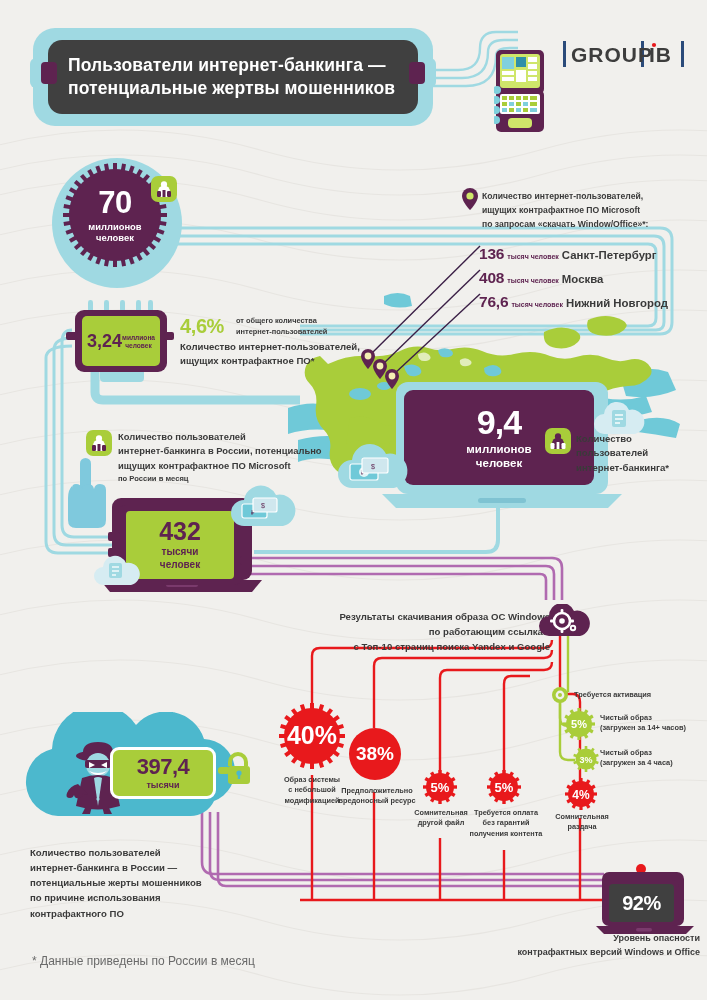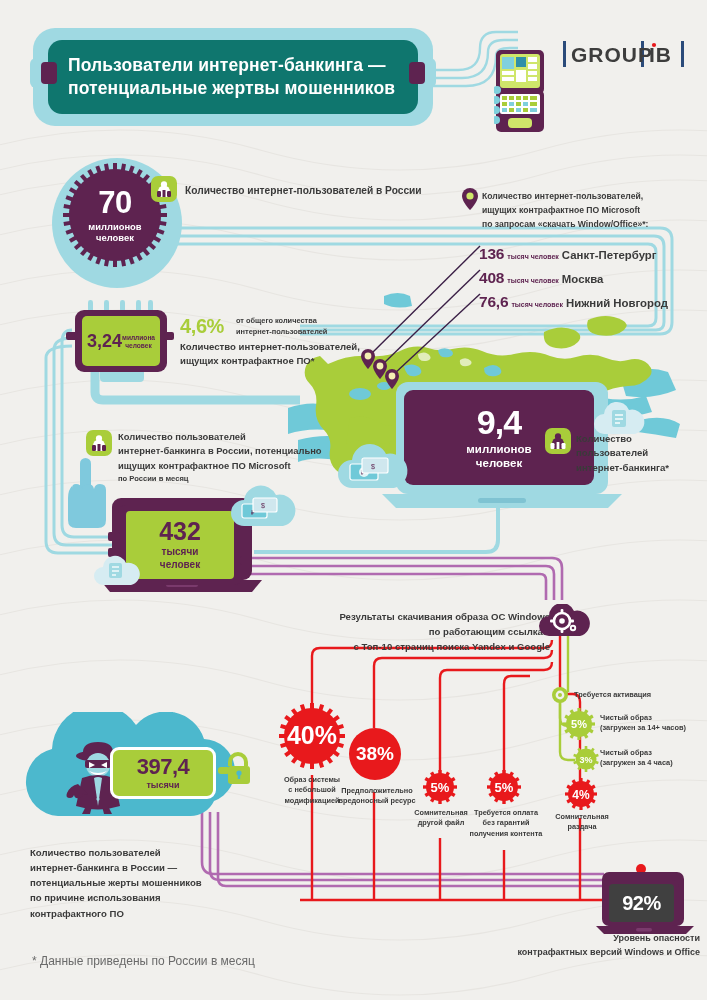--- a/index.html
+++ b/index.html
@@ -19,21 +19,21 @@
   .z3{z-index:20;}
 
   
   .hdr-outer{
     left:33px;top:28px;width:400px;height:98px;
     background:#9fd9e2;border-radius:22px;
     box-shadow:0 0 0 0 transparent;
   }
   .hdr-inner{
     left:48px;top:40px;width:370px;height:74px;
-    background:#0f766e;border-radius:14px;
+    background:#404040;border-radius:14px;
     display:flex;align-items:center;
     padding:0 20px;box-sizing:border-box;
   }
   .hdr-title{
     color:#ffffff;font-size:17.5px;font-weight:bold;
     line-height:1.34;letter-spacing:.1px;
   }
   .hdr-notch{
     background:#9fd9e2;border-radius:6px;
   }
@@ -351,21 +351,20 @@
 
   <div class="abs chip z3" style="left:151px;top:176px;width:26px;height:26px;">
     <svg width="20" height="20" viewBox="0 0 20 20">
       <circle cx="10" cy="5.4" r="3.1" fill="#ffffff"></circle>
       <path d="M4 18 v-5.4 a6 6 0 0 1 12 0 V18 z" fill="#ffffff"></path>
       <rect x="3" y="12" width="4" height="6" rx="1.2" fill="#5e2350"></rect>
       <rect x="13" y="12" width="4" height="6" rx="1.2" fill="#5e2350"></rect>
       <rect x="8.5" y="11" width="3" height="7" fill="#5e2350"></rect>
     </svg>
   </div>
-  <div class="abs badge70-lbl z3">Количество интернет-пользователей в России</div>
 
   <svg class="abs z1" style="left:288px;top:290px;" width="400" height="200" viewBox="0 0 400 200">
 
     <g fill="#6fc9d8">
       <path d="M0 118 q22 -8 44 -2 q18 6 30 0 l6 16 q-18 10 -40 8 q-22 -2 -40 4 z"></path>
       <path d="M10 150 q30 -8 58 0 q20 6 32 -2 l4 14 q-24 12 -54 8 q-26 -4 -40 2 z"></path>
       <path d="M332 86 q24 -12 48 -4 l8 18 q-24 10 -50 6 z"></path>
       <path d="M300 104 q30 10 58 2 l6 16 q-34 10 -66 -2 z"></path>
       <path d="M352 130 q24 -6 40 4 l-4 14 q-22 -4 -38 -6 z"></path>
       <path d="M96 6 q14 -6 26 0 l2 10 q-16 4 -28 -2 z"></path>

